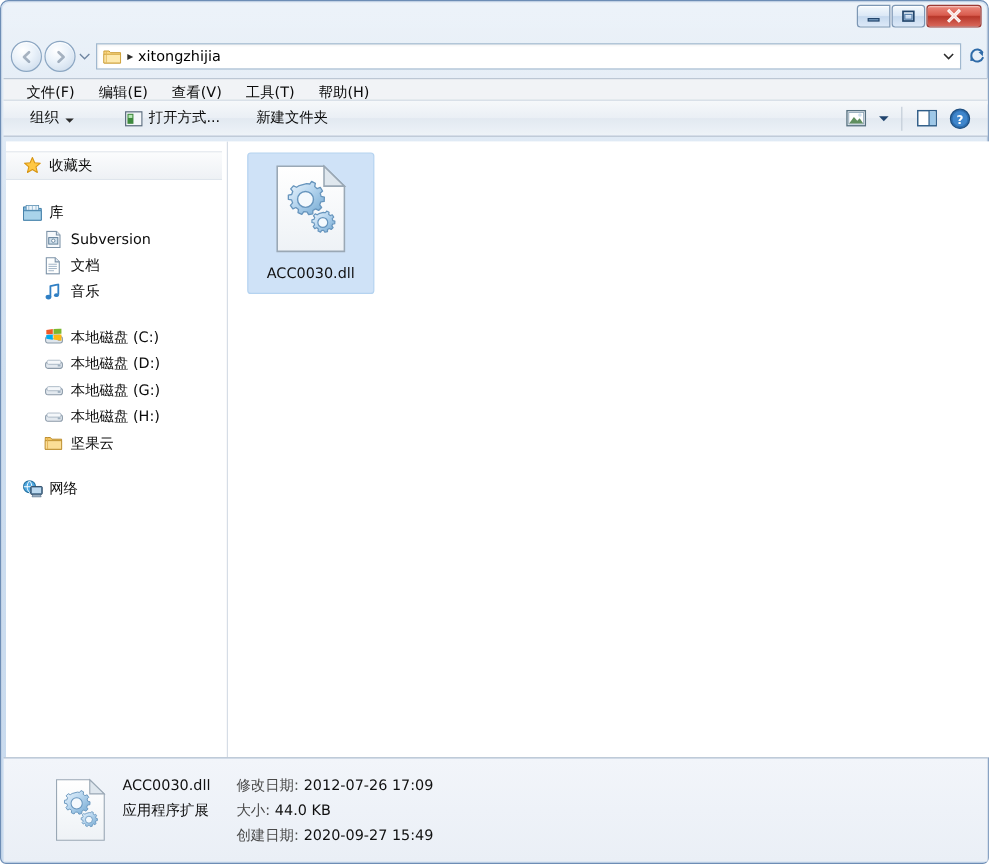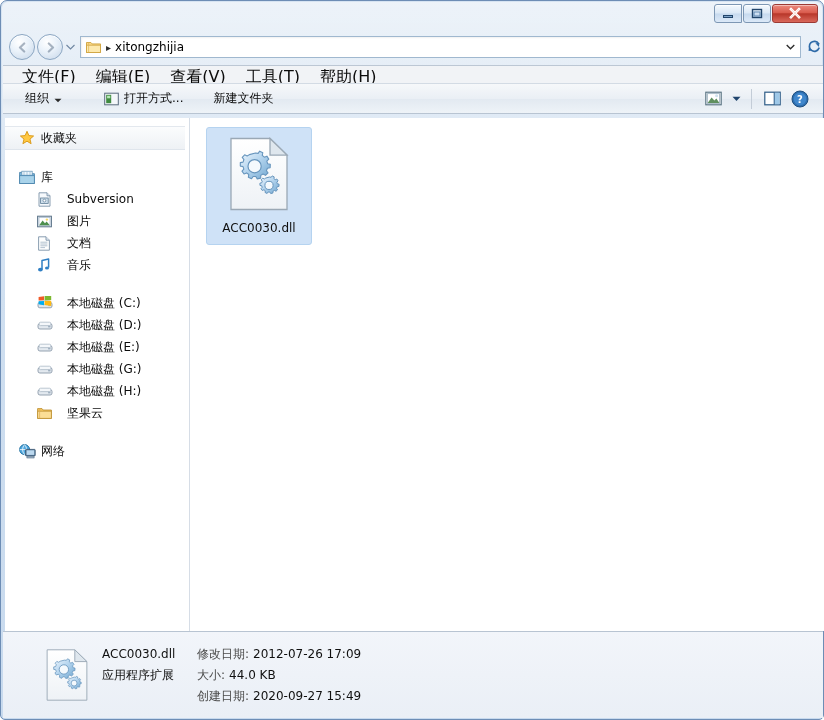--- a/index.html
+++ b/index.html
@@ -103,21 +103,21 @@
   .search-ico { width:22px; display:flex; align-items:center; justify-content:center; }
 
   
   .menubar {
     position:absolute; left:2px; top:64px; width:820px; height:22px;
     background:#f1f3f6;
     border-top:1px solid #bcc7d4;
     display:flex; align-items:center;
   }
   .menu-item {
-    font-size:16px; color:#0b0b0b; padding:2px 9px; margin-left:2px;
+    font-size:12px; color:#0b0b0b; padding:2px 9px; margin-left:2px;
     line-height:16px;
   }
   .menu-item:first-child { margin-left:10px; }
 
   
   .toolbar {
     position:absolute; left:2px; top:82px; width:820px; height:31px;
     background: linear-gradient(180deg,#f6f8fa 0%, #eaeff5 50%, #e2e9f1 51%, #eef3f8 100%);
     border-top:1px solid #d3dbe4;
     border-bottom:1px solid #b8c4d2;
@@ -147,21 +147,21 @@
     padding-top:8px;
     overflow:hidden;
   }
   .nav-group { margin-top:0; }
   .nav-row {
     display:flex; align-items:center; height:22px;
     padding-left:14px; font-size:12px; color:#0b0b0b;
     white-space:nowrap;
   }
   .nav-row.root { font-weight:normal; padding-left:14px; }
-  .nav-row.child { padding-left:32px;gap:8px; }
+  .nav-row.child { padding-left:32px; }
   .nav-row.hl {
     background: linear-gradient(180deg,#fbfcfd 0%, #eef1f5 100%);
     border-top:1px solid #e3e8ee; border-bottom:1px solid #dfe5ec;
     margin-right:4px; height:24px;
   }
   .nav-ico { width:18px; display:flex; align-items:center; justify-content:flex-start; margin-right:4px; }
   .nav-gap { height:16px; }
 
   .filepane {
     flex:1; height:100%; background:#ffffff; position:relative;
@@ -367,31 +367,20 @@
               <path d="M2 0.8 h8 l3 3 v10.4 h-11 z" fill="#f6f9fc" stroke="#7d93a8" stroke-width="0.9"></path>
               <path d="M10 0.8 v3 h3" fill="#dde7f0" stroke="#7d93a8" stroke-width="0.9"></path>
               <rect x="3.6" y="6" width="7.6" height="5.4" fill="#cfdfec" stroke="#5f7d96" stroke-width="0.8"></rect>
               <circle cx="7.4" cy="8.6" r="1.4" fill="#ffffff" stroke="#5f7d96" stroke-width="0.7"></circle>
             </svg>
           </span>
           <span>Subversion</span>
         </div>
 
 
-        <div class="nav-row child">
-          <span class="nav-ico">
-            <svg width="15" height="13" viewBox="0 0 15 13">
-              <rect x="0.6" y="1.2" width="13.8" height="10.6" fill="#e8eef5" stroke="#5a7287" stroke-width="1"></rect>
-              <rect x="2" y="2.6" width="11" height="7.8" fill="#ffffff" stroke="#9ab0c3" stroke-width="0.6"></rect>
-              <path d="M2.2 10.2 L5.6 5.6 L8 8.2 L9.6 6.6 L12.8 10.2 z" fill="#4e8f4e"></path>
-              <circle cx="9.9" cy="4.6" r="1.2" fill="#f5d86a"></circle>
-            </svg>
-          </span>
-          <span>图片</span>
-        </div>
 
         <div class="nav-row child">
           <span class="nav-ico">
             <svg width="14" height="15" viewBox="0 0 14 15">
               <path d="M1.6 0.8 h7.4 l3.4 3.4 v10 h-10.8 z" fill="#fdfefe" stroke="#7d93a8" stroke-width="0.9"></path>
               <path d="M9 0.8 v3.4 h3.4" fill="#e2eaf2" stroke="#7d93a8" stroke-width="0.9"></path>
               <g stroke="#9fb2c4" stroke-width="0.8">
                 <path d="M3.4 6.2 h7"></path>
                   <path d="M3.4 8 h7"></path>
                   <path d="M3.4 9.8 h7"></path>
@@ -437,30 +426,20 @@
           <span class="nav-ico">
             <svg width="16" height="12" viewBox="0 0 16 12">
               <rect x="1" y="4.6" width="14" height="5.4" rx="1.9" fill="#e3e9ef" stroke="#8a99a8" stroke-width="0.9"></rect>
               <rect x="2.2" y="3.2" width="11.6" height="3.4" rx="1.3" fill="#f4f7fa" stroke="#a3b2c0" stroke-width="0.7"></rect>
               <rect x="11.1" y="6.8" width="2.4" height="1.6" fill="#9fb0c0"></rect>
             </svg>
           </span>
           <span>本地磁盘 (D:)</span>
         </div>
 
-        <div class="nav-row child">
-          <span class="nav-ico">
-            <svg width="16" height="12" viewBox="0 0 16 12">
-              <rect x="1" y="4.6" width="14" height="5.4" rx="1.9" fill="#e3e9ef" stroke="#8a99a8" stroke-width="0.9"></rect>
-              <rect x="2.2" y="3.2" width="11.6" height="3.4" rx="1.3" fill="#f4f7fa" stroke="#a3b2c0" stroke-width="0.7"></rect>
-              <rect x="11.1" y="6.8" width="2.4" height="1.6" fill="#9fb0c0"></rect>
-            </svg>
-          </span>
-          <span>本地磁盘 (E:)</span>
-        </div>
 
         <div class="nav-row child">
           <span class="nav-ico">
             <svg width="16" height="12" viewBox="0 0 16 12">
               <rect x="1" y="4.6" width="14" height="5.4" rx="1.9" fill="#e3e9ef" stroke="#8a99a8" stroke-width="0.9"></rect>
               <rect x="2.2" y="3.2" width="11.6" height="3.4" rx="1.3" fill="#f4f7fa" stroke="#a3b2c0" stroke-width="0.7"></rect>
               <rect x="11.1" y="6.8" width="2.4" height="1.6" fill="#9fb0c0"></rect>
             </svg>
           </span>
           <span>本地磁盘 (G:)</span>

